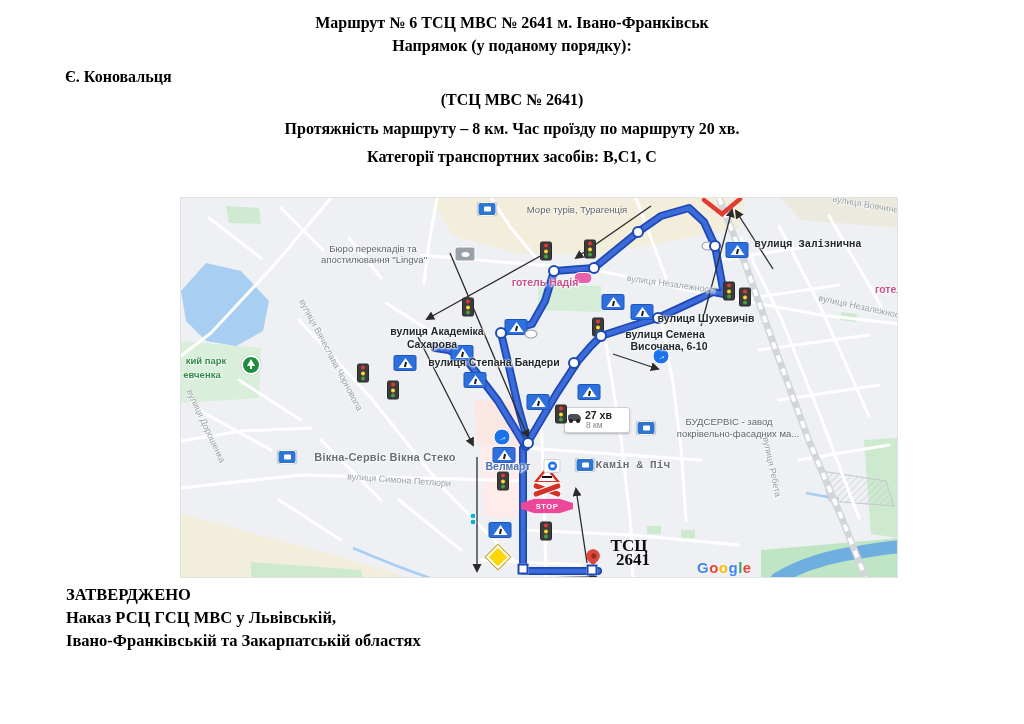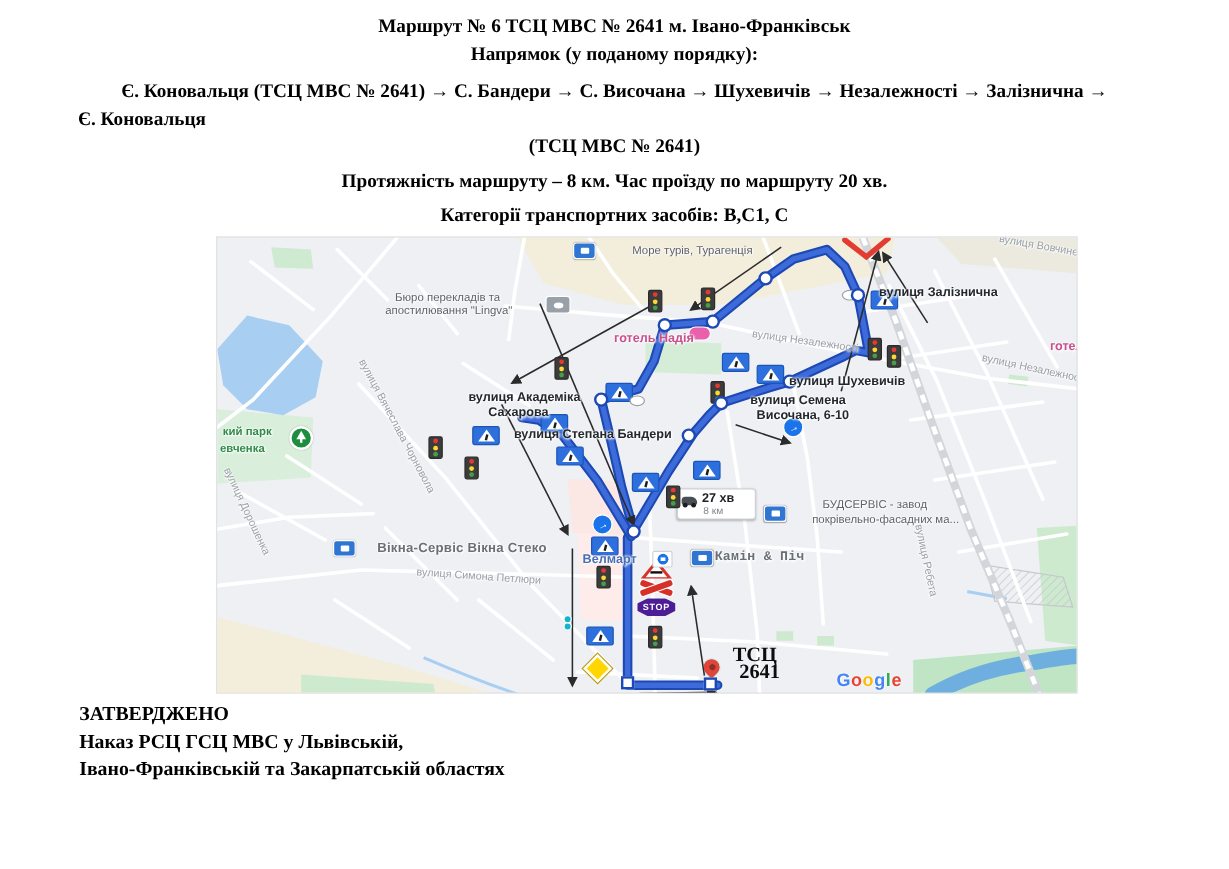--- a/index.html
+++ b/index.html
@@ -41,21 +41,21 @@
         border-left:7px solid transparent;border-right:7px solid transparent;border-bottom:10px solid #fff;}
   .cw u{position:absolute;left:50%;top:6px;width:2px;height:5px;background:#1d1d1d;transform:translateX(-50%) rotate(14deg);z-index:2;}
   .rwt{width:0;height:0;border-left:13px solid transparent;border-right:13px solid transparent;
        border-bottom:16px solid #d63128;position:relative;}
   .rwt b{position:absolute;left:-9px;top:4px;width:0;height:0;border-left:9px solid transparent;
          border-right:9px solid transparent;border-bottom:11px solid #fff;}
   .rwt u{position:absolute;left:-5px;top:10px;width:10px;height:2px;background:#111;z-index:2;}
   .xs{width:30px;height:17px;position:relative;}
   .xs i{position:absolute;left:1px;top:6px;width:28px;height:5px;background:#d63128;border-radius:2px;box-shadow:0 0 0 1px #fff;}
   .xs .a{transform:rotate(20deg)}.xs .b2{transform:rotate(-20deg)}
-  .stop{width:32px;height:15px;background:#4c1d95;color:#fff;display:flex;align-items:center;justify-content:center;
+  .stop{width:52px;height:15px;background:#ec4899;color:#fff;display:flex;align-items:center;justify-content:center;
         font:bold 7.5px "Liberation Sans",sans-serif;letter-spacing:.6px;
         clip-path:polygon(28% 0,72% 0,100% 30%,100% 70%,72% 100%,28% 100%,0 70%,0 30%);}
   .dia{width:13px;height:13px;background:#ffd600;border:2px solid #fff;box-shadow:0 0 0 1px #b99b23;transform:rotate(45deg);}
   .bc{width:15px;height:15px;border-radius:50%;background:#1a73e8;border:1px solid #fff;color:#fff;
       display:flex;align-items:center;justify-content:center;}
   .bc span{font:bold 9px "Liberation Sans",sans-serif;transform:rotate(-28deg);}
   .poib{width:17px;height:12px;border-radius:3px;background:#2f76d2;border:1px solid #fff;position:relative;box-shadow:0 0 1px rgba(0,0,0,.35);}
   .poib b{position:absolute;left:50%;top:50%;transform:translate(-50%,-50%);width:7px;height:5px;background:#fff;border-radius:1px;}
   .poig{width:19px;height:13px;border-radius:3px;background:#98a0a8;border:1px solid #fff;position:relative;}
   .poig b{position:absolute;left:50%;top:50%;transform:translate(-50%,-50%);width:8px;height:5px;background:#fff;border-radius:50%;}
@@ -84,21 +84,20 @@
   .ib-dist{font-size:8.5px;color:#80868b;margin-left:18px;line-height:9px;}
   .google{position:absolute;left:516px;top:361px;z-index:4;font:bold 15px "Liberation Sans",sans-serif;letter-spacing:.5px;
           text-shadow:0 0 2px #fff;}
 </style>
 </head>
 <body>
 
 <div class="hdr doc-title">Маршрут № 6 ТСЦ МВС № 2641 м. Івано-Франківськ</div>
 <div class="hdr doc-sub">Напрямок (у поданому порядку):</div>
 <div class="route-block">
-  <div>Є. Коновальця (ТСЦ МВС № 2641) → С. Бандери → С. Височана → Шухевичів → Незалежності → Залізнична →</div>
   <div class="row4">
     <span>Є. Коновальця</span>
   </div>
   <div>(ТСЦ МВС № 2641)</div>
 </div>
 <div class="hdr doc-len">Протяжність маршруту – 8 км. Час проїзду по маршруту 20 хв.</div>
 <div class="hdr doc-cat">Категорії транспортних засобів: В,С1, С</div>
 
 <div id="map">
   <svg id="map-svg" width="718" height="381" viewBox="0 0 718 381">
@@ -465,21 +464,21 @@
     </div>
   <div id="label-layer">
       <span class="lb poi" style="left: 396px; top: 11px;">Море турів, Турагенція</span>
       <span class="lb poi" style="left: 192px; top: 50px;">Бюро перекладів та</span>
       <span class="lb poi" style="left: 193px; top: 61px;">апостилювання "Lingva"</span>
       <span class="lb hotel" style="left: 364px; top: 84px;">готель Надія</span>
       <span class="lb hotel" style="left: 708px; top: 91px;">готел</span>
       <span class="lb street-rot" style="left: 490px; top: 86px; transform: translate(-50%, -50%) rotate(8deg);">вулиця Незалежності</span>
       <span class="lb street-rot" style="left: 681px; top: 109px; transform: translate(-50%, -50%) rotate(12deg);">вулиця Незалежності</span>
       <span class="lb street-rot" style="left: 694px; top: 8px; transform: translate(-50%, -50%) rotate(10deg);">вулиця Вовчинецька</span>
-      <span class="lb street-bold" style="left: 601px; top: 46px;">вулиця Залізнична</span>
+      <span class="lb street-bold" style="left: 627px; top: 46px; font-family: Liberation Mono, monospace;">вулиця Залізнична</span>
       <span class="lb street-bold" style="left: 525px; top: 120px;">вулиця Шухевичів</span>
       <span class="lb street-bold" style="left: 484px; top: 136px;">вулиця Семена</span>
       <span class="lb street-bold" style="left: 488px; top: 148px;">Височана, 6-10</span>
       <span class="lb street-bold" style="left: 256px; top: 133px;">вулиця Академіка</span>
       <span class="lb street-bold" style="left: 251px; top: 146px;">Сахарова</span>
       <span class="lb street-bold" style="left: 313px; top: 164px;">вулиця Степана Бандери</span>
       <span class="lb street-rot" style="left: 150px; top: 157px; transform: translate(-50%, -50%) rotate(62deg);">вулиця Вячеслава Чорновола</span>
       <span class="lb street-rot" style="left: 25px; top: 228px; transform: translate(-50%, -50%) rotate(65deg);">вулиця Дорошенка</span>
       <span class="lb park" style="left: 25px; top: 162px;">кий парк</span>
       <span class="lb park" style="left: 21px; top: 176px;">евченка</span>

